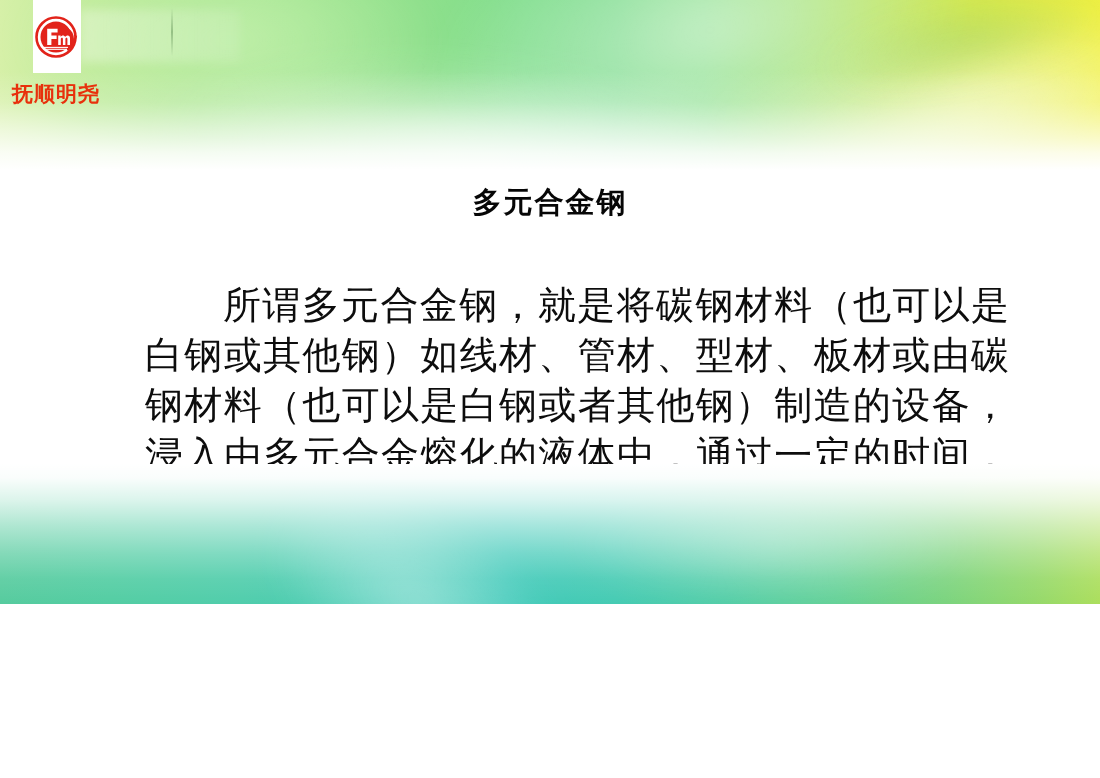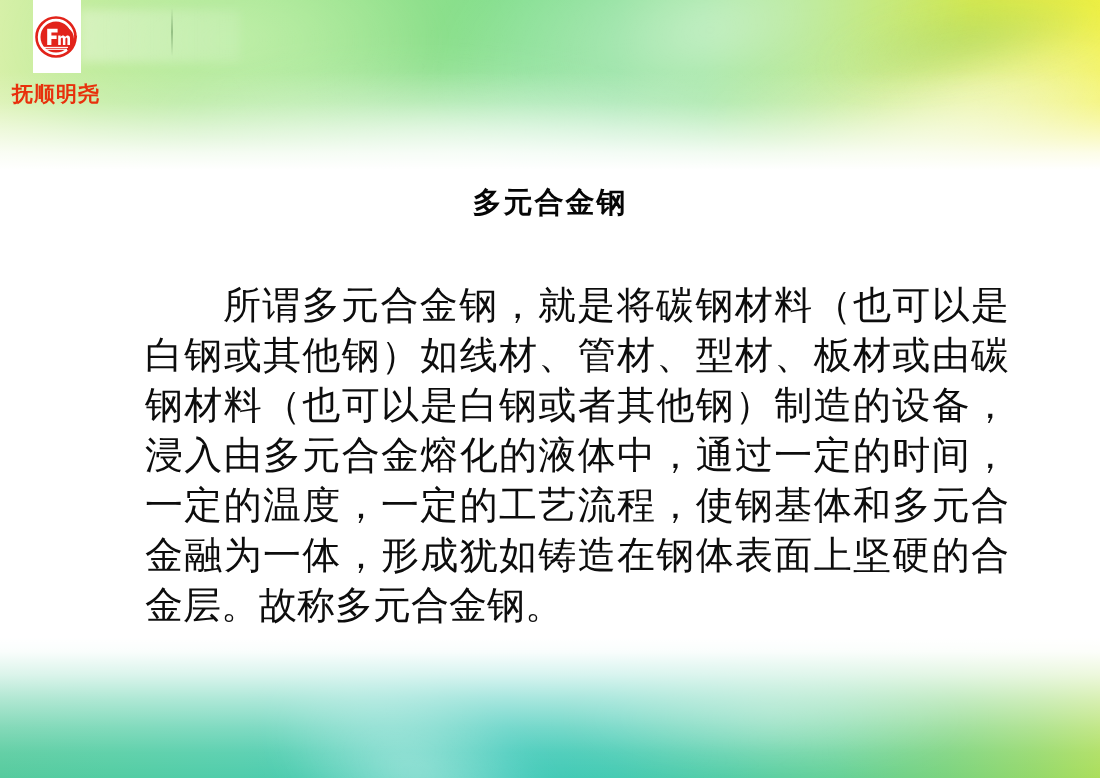--- a/index.html
+++ b/index.html
@@ -7,21 +7,21 @@
     padding: 0;
     background: #ffffff;
   }
   body {
     font-family: "DejaVu Sans", "Liberation Sans", sans-serif;
   }
 
   #slide {
     position: relative;
     width: 1100px;
-    height: 778px;
+    height: 604px;
     overflow: hidden;
     background: #ffffff;
   }
 
   
   .banner {
     position: absolute;
     left: 0;
     top: 0;
     width: 1100px;

